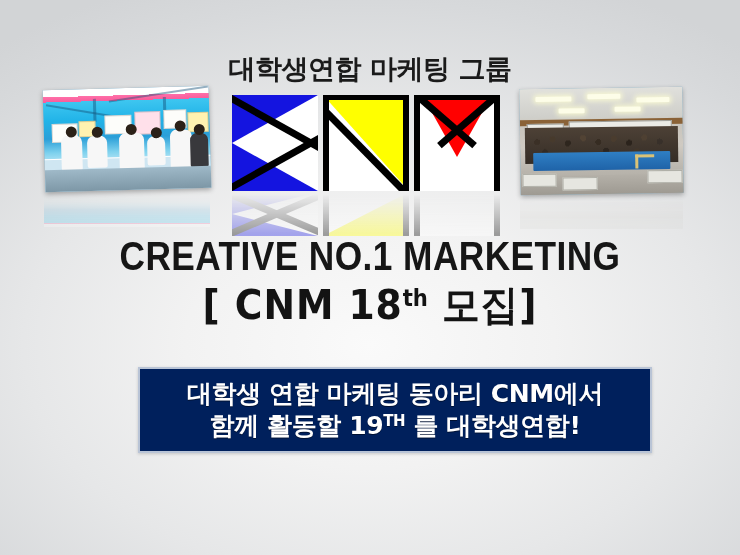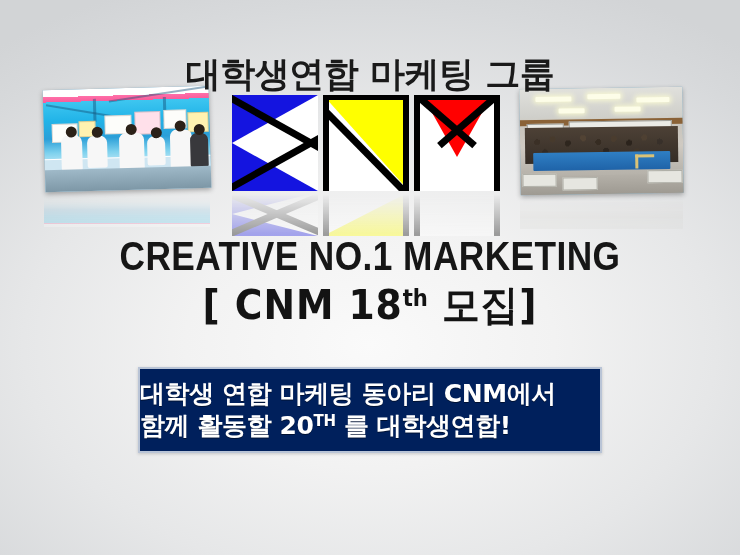--- a/index.html
+++ b/index.html
@@ -25,21 +25,21 @@
   }
 
   
   .kr-heading {
     position: absolute;
     top: 51px;
     left: 0;
     width: 740px;
     text-align: center;
     font-family: "DejaVu Sans", "Liberation Sans", sans-serif;
-    font-size: 35px;
+    font-size: 27px;
     font-weight: bold;
     letter-spacing: -0.5px;
     color: #1a1a1a;
     z-index: 7;
     white-space: nowrap;
   }
 
   
   .logo-wrap {
     position: absolute;
@@ -357,27 +357,28 @@
     font-size: 23px;
     vertical-align: 13px;
     letter-spacing: 0;
   }
 
   
   .navy-banner {
     position: absolute;
     left: 138px;
     top: 367px;
-    width: 464px;
+    width: 514px;
     height: 86px;
     background: #00205c;
     border: 2px solid #b9c4d6;
     box-sizing: border-box;
     display: flex;
     flex-direction: column;
+    align-items: center;
     justify-content: center;
     z-index: 8;
     box-shadow: 0 1px 3px rgba(0,0,0,0.18);
   }
   .navy-line {
     font-family: "DejaVu Sans", "Liberation Sans", sans-serif;
     font-size: 25px;
     font-weight: bold;
     color: #ffffff;
     letter-spacing: -0.4px;
@@ -503,17 +504,17 @@
 
   <div class="headline-1">CREATIVE NO.1 MARKETING</div>
 
   <div class="headline-2">
     <span>[ CNM 18</span><span class="sup">th</span><span> 모집]</span>
   </div>
 
   <div class="navy-banner">
     <div class="navy-line">대학생 연합 마케팅 동아리 CNM에서</div>
     <div class="navy-line">
-      <span>함께 활동할 20</span><span class="sup">TH</span><span> 를 대학생연합!</span>
+      <span>함께 활동할 19</span><span class="sup">TH</span><span> 를 대학생연합!</span>
     </div>
   </div>
 
 </div>
 
 </body></html>

